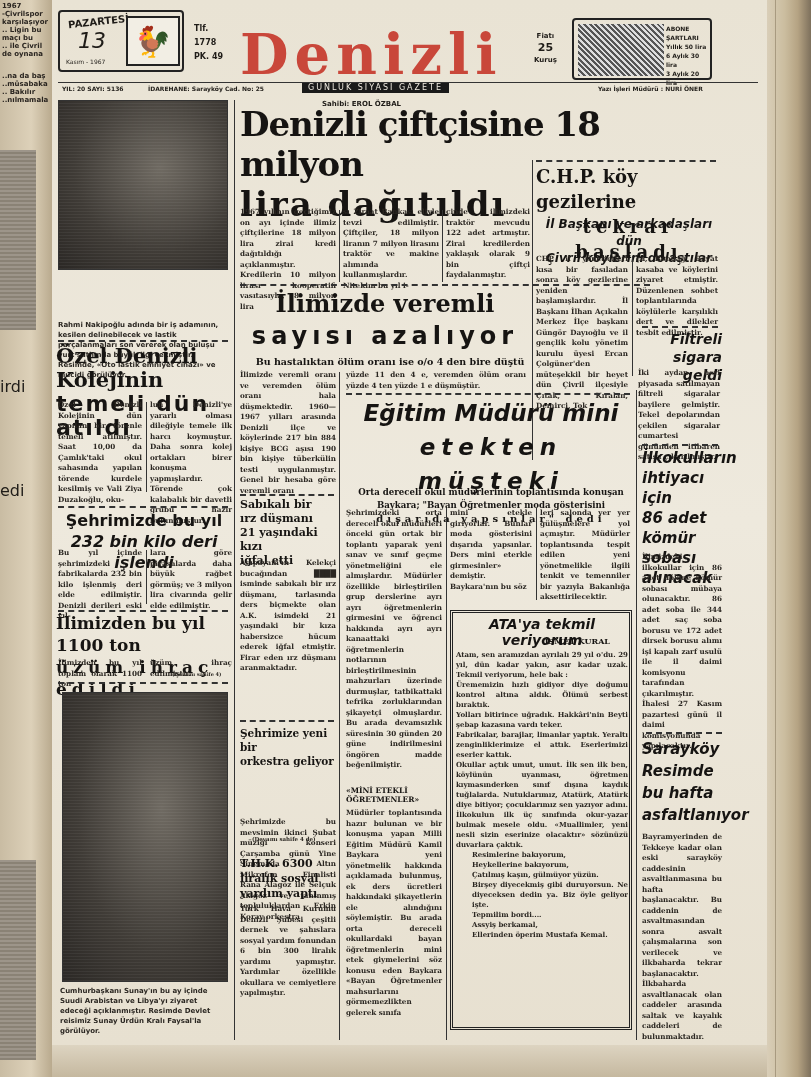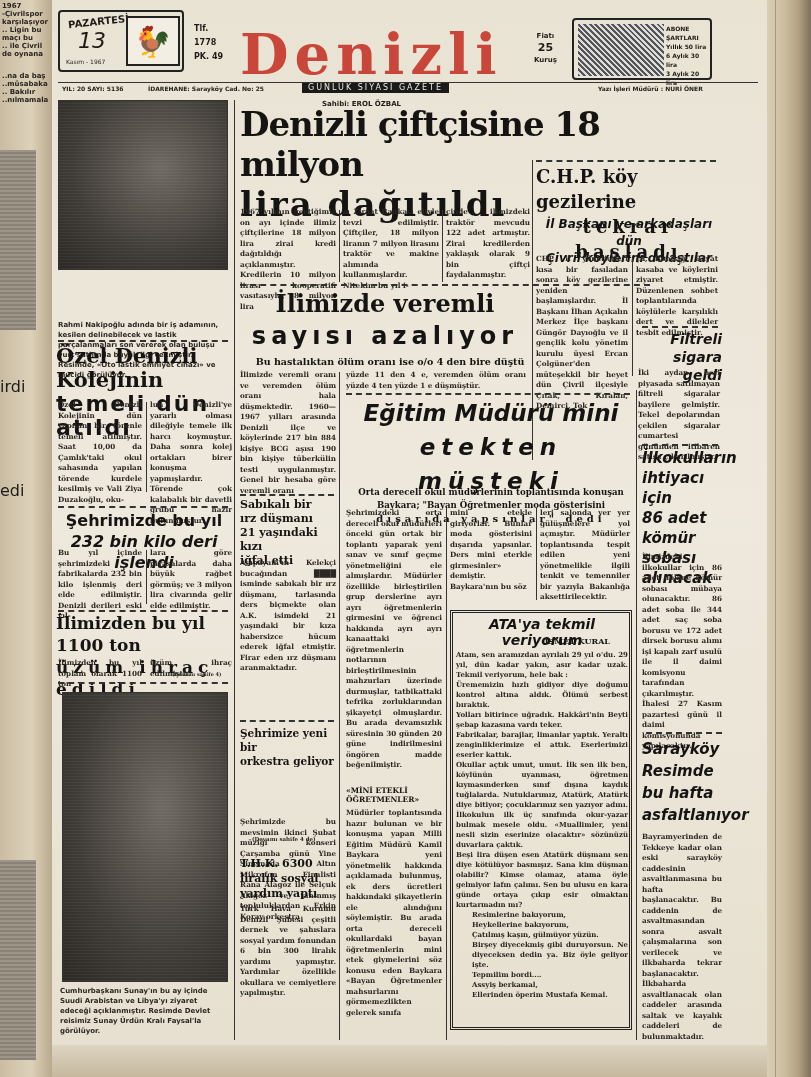--- a/index.html
+++ b/index.html
@@ -234,21 +234,20 @@
 
   <div class="boxed" style="left:398px;top:610px;width:182px;height:420px;"></div>
   <div class="col hl sans" style="left:402px;top:616px;width:176px;font-size:14px;font-style:italic;text-align:center;">ATA'ya tekmil veriyorum</div>
   <div class="col hl" style="left:402px;top:636px;width:176px;font-size:8px;text-align:right;padding-right:20px;">İSMET KURAL</div>
   <div class="col body" style="left:404px;top:650px;width:172px;font-size:7px;line-height:10px;">
     <p>Atam, sen aramızdan ayrılalı 29 yıl o'du. 29 yıl, dün kadar yakın, asır kadar uzak. Tekmil veriyorum, hele bak :</p>
     <p>Ürememizin hızlı gidiyor diye doğumu kontrol altına aldık. Ölümü serbest bıraktık.</p>
     <p>Yolları bitirince uğradık. Hakkâri'nin Beyti şebap kazasına vardı teker.</p>
     <p>Fabrikalar, barajlar, limanlar yaptık. Yeraltı zenginliklerimize el attık. Eserlerimizi eserler kattık.</p>
     <p>Okullar açtık umut, umut. İlk sen ilk ben, köylünün uyanması, öğretmen kıymasınderken sınıf dışına kaydık tuğlalarda. Nutuklarımız, Atatürk, Atatürk diye bitiyor; çocuklarımız sen yazıyor adını. İlkokulun ilk üç sınıfında okur-yazar bulmak mesele oldu. «Muallimler, yeni nesli sizin eserinize olacaktır» sözünüzü duvarlara çaktık.</p>
-    <p>Beşi lira düşen esen Atatürk düşmanı sen diye kötülüyor basmışız. Sana kim düşman olabilir? Kimse olamaz, atama öyle gelmiyor lafın çalımı. Sen bu ulusu en kara günde ortaya çıkıp esir olmaktan kurtarmadın mı?</p>
     <p style="padding-left:16px;">Resimlerine bakıyorum,</p>
     <p style="padding-left:16px;">Heykellerine bakıyorum,</p>
     <p style="padding-left:16px;">Çatılmış kaşın, gülmüyor yüzün.</p>
     <p style="padding-left:16px;">Birşey diyecekmiş gibi duruyorsun. Ne diyeceksen dedin ya. Biz öyle geliyor işte.</p>
     <p style="padding-left:16px;">Tepmilim bordi....</p>
     <p style="padding-left:16px;">Assyiş berkamal,</p>
     <p style="padding-left:16px;">Ellerinden öperim Mustafa Kemal.</p>
   </div>
 
   <div class="dash" style="left:188px;top:494px;width:94px;"></div>

